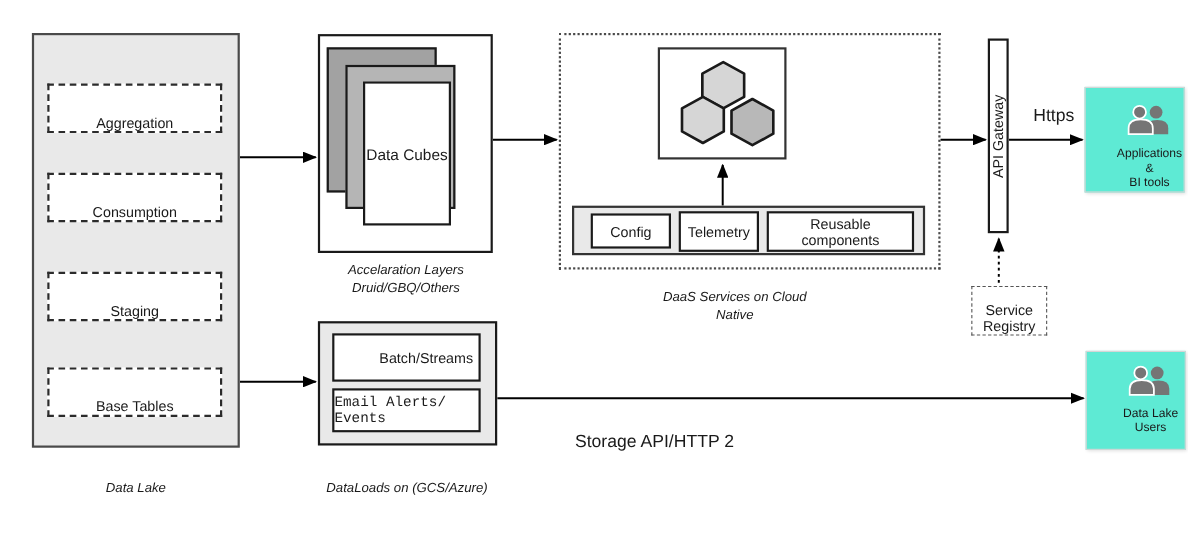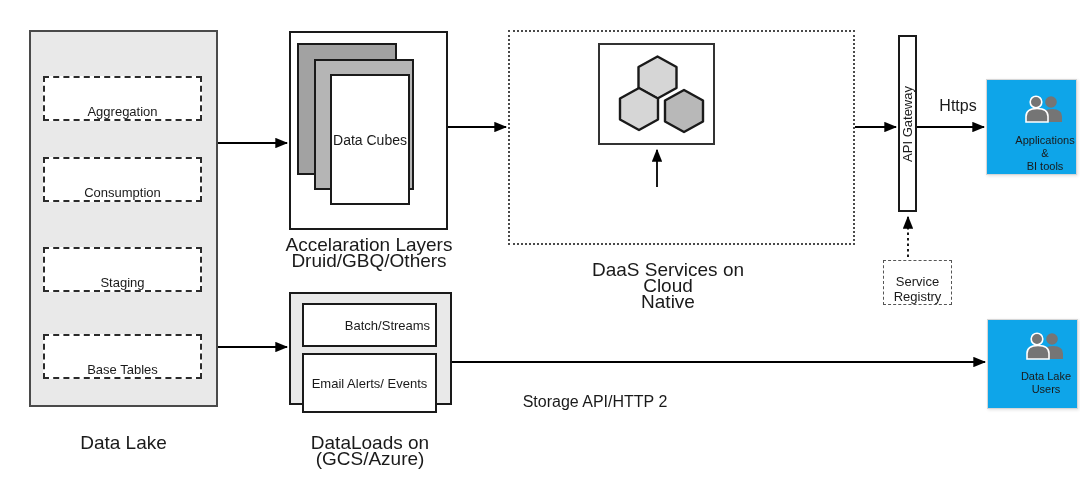--- a/index.html
+++ b/index.html
@@ -7,21 +7,21 @@
     position:relative;width:1080px;height:494px;background:#ffffff;
     font-family:"Liberation Sans","DejaVu Sans",sans-serif;color:#1a1a1a;overflow:hidden;
   }
   .abs{position:absolute;}
   .overlay{position:absolute;left:0;top:0;width:1080px;height:494px;pointer-events:none;}
 
   
   .lake{left:29px;top:30px;width:189px;height:377px;background:#e9e9e9;border:2px solid #4a4a4a;box-sizing:border-box;}
   .stage{position:absolute;left:12px;width:159px;height:45px;background:#ffffff;border:2px dashed #2b2b2b;
          box-sizing:border-box;display:flex;align-items:flex-end;justify-content:center;font-size:13px;}
-  .caption{font-size:19px;text-align:center;line-height:16px;}
+  .caption{font-size:12px;text-align:center;line-height:16px;font-style:italic;}
 
   
   .accel{left:289px;top:31px;width:159px;height:199px;background:#fff;border:2px solid #1a1a1a;box-sizing:border-box;}
   .page{position:absolute;border:2px solid #1a1a1a;box-sizing:border-box;}
   .page.p1{left:6px;top:10px;width:100px;height:132px;background:#a2a2a2;}
   .page.p2{left:23px;top:26px;width:100px;height:131px;background:#b5b5b5;}
   .page.p3{left:39px;top:41px;width:80px;height:131px;background:#ffffff;display:flex;align-items:center;justify-content:center;font-size:14px;}
 
   
   .loads{left:289px;top:292px;width:163px;height:113px;background:#e9e9e9;border:2px solid #1a1a1a;box-sizing:border-box;}
@@ -37,21 +37,21 @@
         font-size:13px;text-align:center;line-height:15px;}
 
   
   .gateway{left:898px;top:35px;width:19px;height:177px;background:#fff;border:2px solid #1a1a1a;box-sizing:border-box;
            display:flex;align-items:center;justify-content:center;}
   .gateway span{writing-mode:vertical-rl;transform:rotate(180deg);font-size:13px;white-space:nowrap;}
   .registry{left:883px;top:260px;width:69px;height:45px;background:#fff;border:1.5px dashed #555;box-sizing:border-box;
             display:flex;align-items:flex-end;justify-content:center;text-align:center;font-size:13px;line-height:15px;}
 
   
-  .card{background:#0ea5e9;border:1px solid #d6d6d6;box-shadow:1px 1px 3px rgba(0,0,0,0.12);box-sizing:border-box;
+  .card{background:#5eead4;border:1px solid #d6d6d6;box-shadow:1px 1px 3px rgba(0,0,0,0.12);box-sizing:border-box;
         display:flex;flex-direction:column;align-items:center;padding-left:27px;}
   .card .lbl{font-size:11px;line-height:13px;text-align:center;color:#1a1a1a;}
   .edge-label{font-size:16px;}
 </style>
 </head>
 <body>
 
 <div class="canvas">
 
   <svg class="overlay" viewBox="0 0 1080 494">
@@ -102,35 +102,46 @@
   </div>
   <div class="abs caption" style="left:269px;top:237px;width:200px;">
     <div>Accelaration Layers</div>
     <div>Druid/GBQ/Others</div>
   </div>
 
   <div class="abs loads">
     <div class="loaditem" style="top:9px;height:44px;padding-left:36px;">
         <span>Batch/Streams</span>
       </div>
-    <div class="loaditem" style="top:59px;height:60px;">
+    <div class="loaditem" style="top:59px;height:40px;font-family:Liberation Mono, monospace;">
         <span>Email Alerts/ Events</span>
       </div>
   </div>
   <div class="abs caption" style="left:265px;top:435px;width:210px;">DataLoads on (GCS/Azure)</div>
 
   <div class="abs daas">
     <div class="hexbox">
       <svg width="113" height="98" viewBox="0 0 113 98">
         <g stroke="#1a1a1a" stroke-width="2.4" stroke-linejoin="round">
           <polygon fill="#d6d6d6" points="57.5,11.5 76.5,22 76.5,43 57.5,53.5 38.5,43 38.5,22"></polygon>
           <polygon fill="#d6d6d6" points="39,43 58,53.5 58,74.5 39,85 20,74.5 20,53.5"></polygon>
           <polygon fill="#b8b8b8" points="84,45 103,55.5 103,76.5 84,87 65,76.5 65,55.5"></polygon>
         </g>
       </svg>
+    </div>
+    <div class="bar">
+      <div class="comp" style="left:15px;top:5px;width:73px;height:32px;">
+          <span>Config</span>
+        </div>
+      <div class="comp" style="left:95px;top:3px;width:73px;height:37px;">
+          <span>Telemetry</span>
+        </div>
+      <div class="comp" style="left:175px;top:3px;width:134px;height:37px;">
+          <span style="display:block;width:110px;">Reusable components</span>
+        </div>
     </div>
   </div>
   <div class="abs caption" style="left:568px;top:262px;width:200px;">
     <div>DaaS Services on Cloud</div>
     <div>Native</div>
   </div>
 
   <div class="abs gateway">
     <span>API Gateway</span>
   </div>

